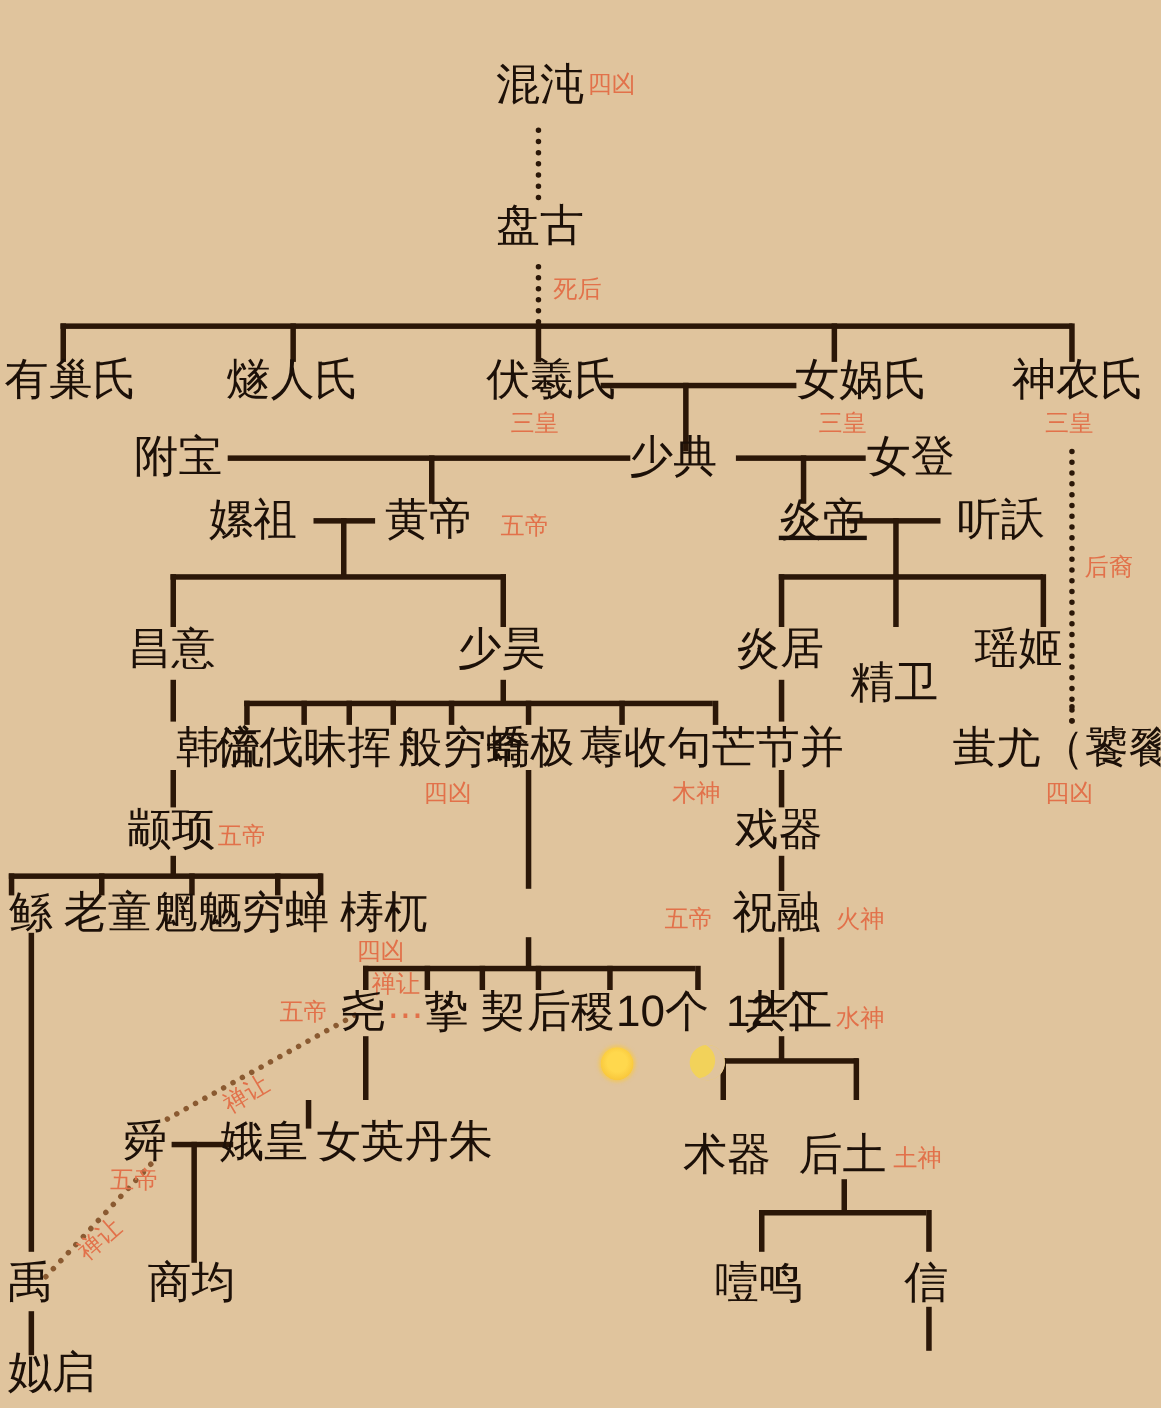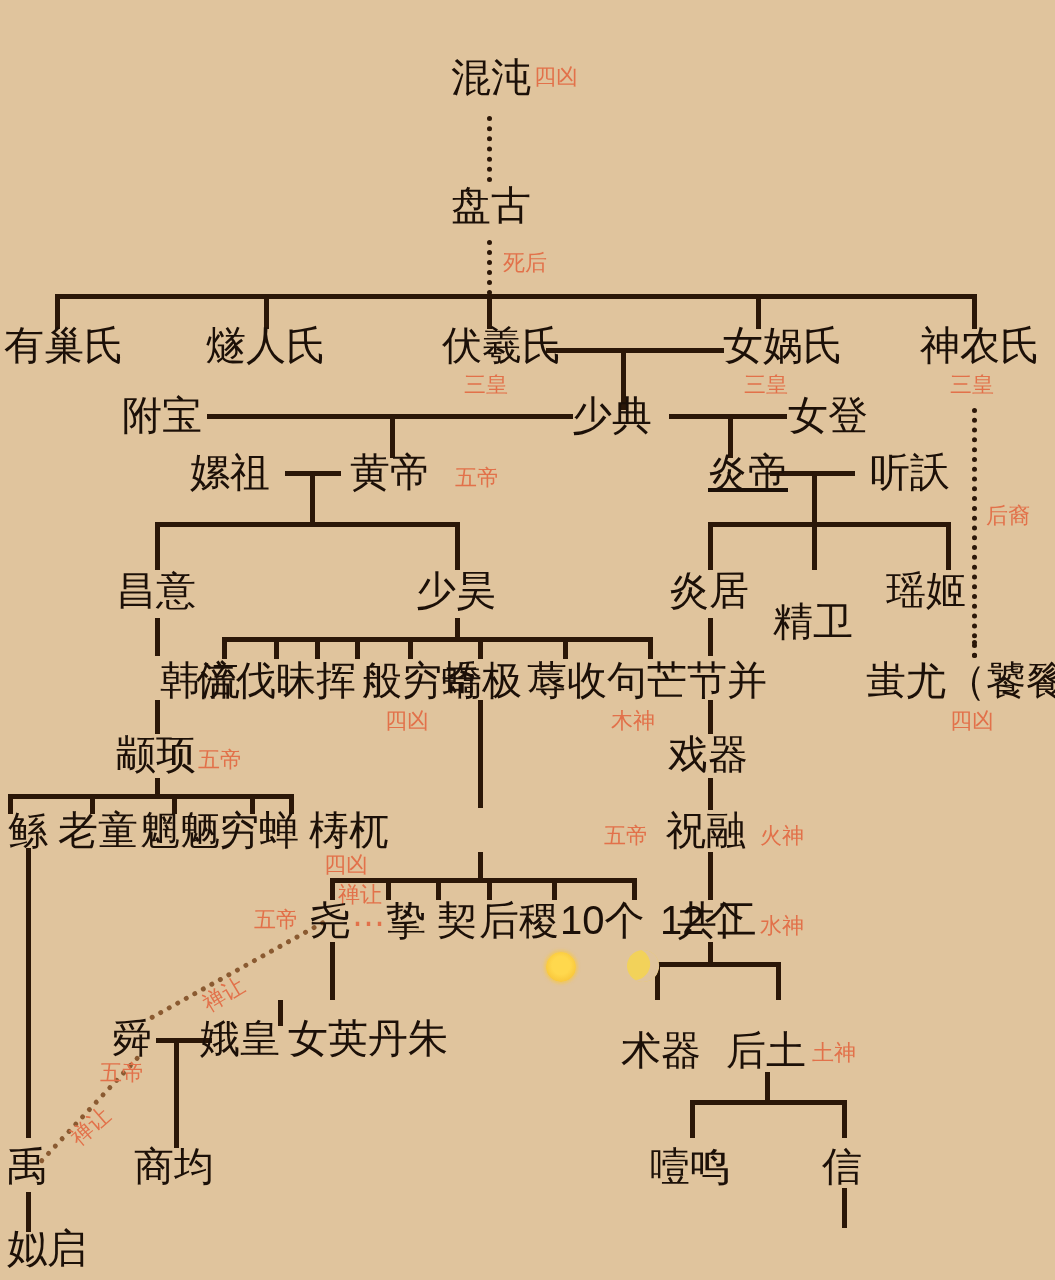--- a/index.html
+++ b/index.html
@@ -260,21 +260,21 @@
   <div class="moon" style="left:627px;top:950px;"></div>
 
   <div class="tag rot" style="left:205px;top:995px;">禅让</div>
   <div class="node" style="left:112px;top:1018px;">舜</div>
   <div class="tag" style="left:100px;top:1062px;">五帝</div>
   <div class="node" style="left:200px;top:1018px;">娥皇</div>
   <div class="node" style="left:288px;top:1018px;">女英</div>
   <div class="node" style="left:368px;top:1018px;">丹朱</div>
 
   <div class="node" style="left:621px;top:1030px;">术器</div>
-  <div class="node" style="left:726px;top:1030px;">后土</div>
+  <div class="node" style="left:726px;top:1030px;font-family:Liberation Serif, serif;">后土</div>
   <div class="tag" style="left:812px;top:1042px;">土神</div>
 
   <div class="tag rot2" style="left:74px;top:1130px;">禅让</div>
   <div class="node" style="left:7px;top:1146px;">禹</div>
   <div class="node" style="left:134px;top:1146px;">商均</div>
 
   <div class="node" style="left:650px;top:1146px;">噎鸣</div>
   <div class="node" style="left:822px;top:1146px;">信</div>
 
   <div class="node" style="left:7px;top:1228px;">姒启</div>

